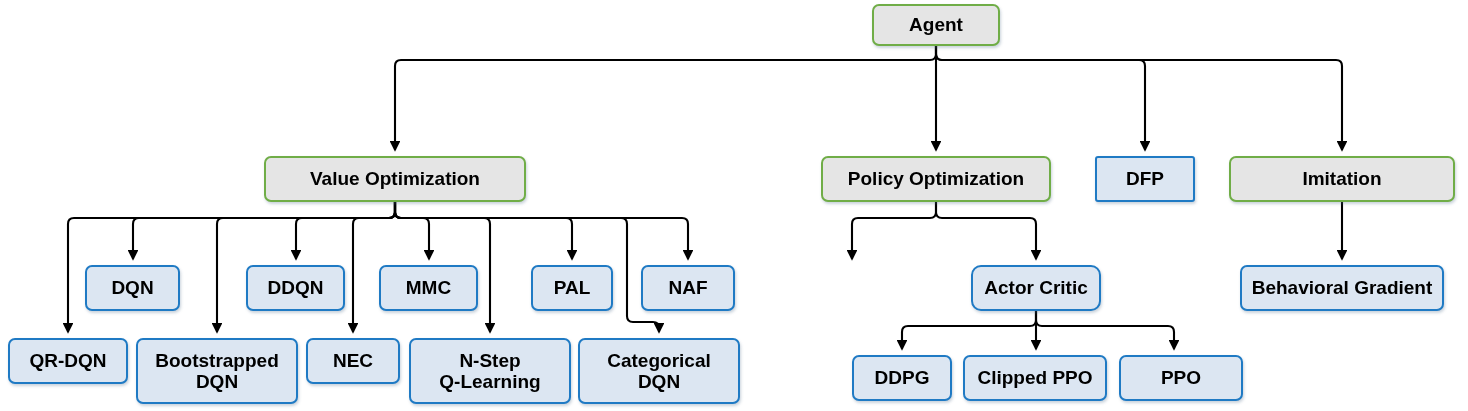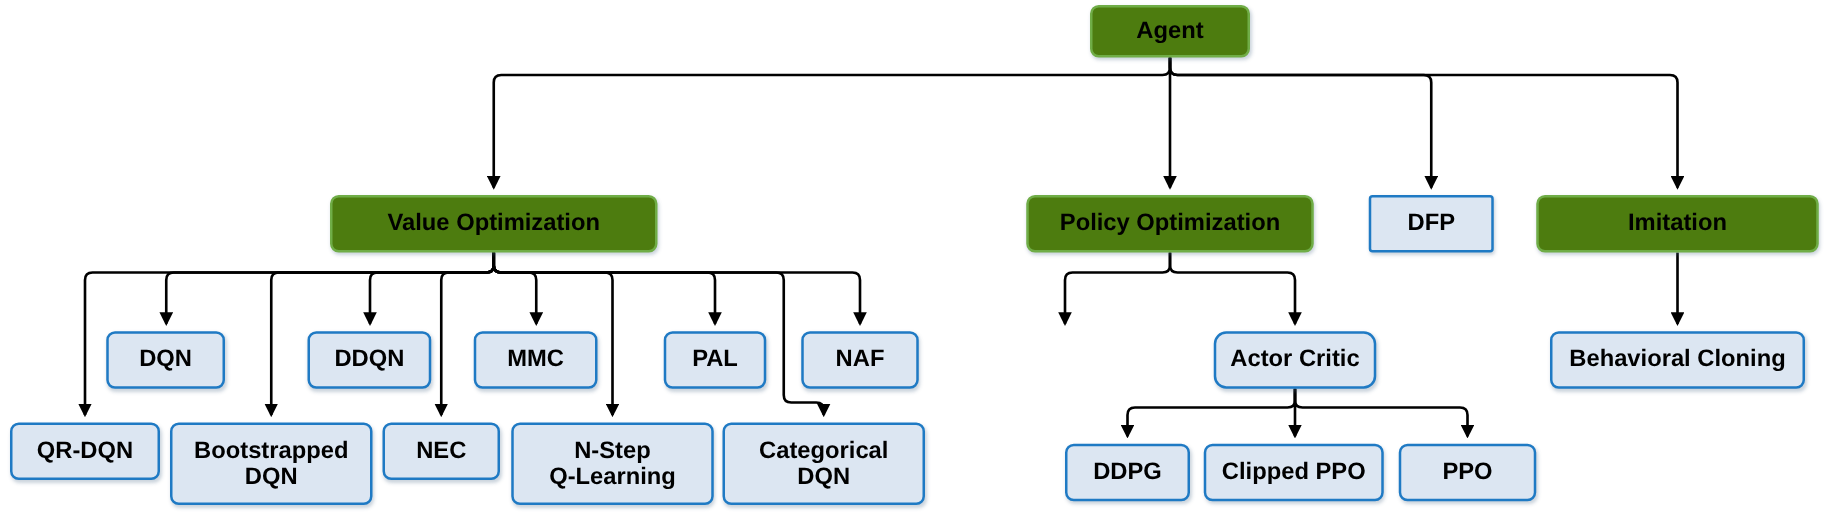--- a/index.html
+++ b/index.html
@@ -2,21 +2,21 @@
 <html><head>
 <meta charset="utf-8">
 <style>
   html,body{margin:0;padding:0;background:#ffffff;}
   body{font-family:"Liberation Sans",sans-serif;}
   #stage{position:relative;width:1468px;height:411px;background:#ffffff;overflow:hidden;}
   #links{position:absolute;left:0;top:0;width:1468px;height:411px;}
   .node{position:absolute;box-sizing:border-box;display:flex;align-items:center;
         justify-content:center;text-align:center;font-weight:bold;color:#000000;
         line-height:1.12;z-index:2;}
-  .node.green{background:#4d7c0f;border:2.5px solid #70ad47;border-radius:7px;
+  .node.green{background:#e5e5e5;border:2.5px solid #70ad47;border-radius:7px;
         box-shadow:1px 2px 3px rgba(80,110,140,.30);}
   .node.blue{background:#dce6f2;border:2.5px solid #1f7ac4;border-radius:3px;
         box-shadow:1px 2px 3px rgba(80,110,140,.30);}
   .node.blue.rounded{border-radius:7px;}
   .node span{display:block;padding:0 6px;}
 </style>
 </head>
 <body>
 
 <div id="stage">
@@ -83,21 +83,21 @@
     <div class="node blue rounded" style="left: 531px; top: 265px; width: 82px; height: 46px; font-size: 19px;">
       <span>PAL</span>
     </div>
     <div class="node blue rounded" style="left: 641px; top: 265px; width: 94px; height: 46px; font-size: 19px;">
       <span>NAF</span>
     </div>
     <div class="node blue rounded" style="left: 971px; top: 265px; width: 130px; height: 46px; font-size: 19px; border-radius: 10px;">
       <span>Actor Critic</span>
     </div>
     <div class="node blue rounded" style="left: 1240px; top: 265px; width: 204px; height: 46px; font-size: 19px;">
-      <span>Behavioral Cloning</span>
+      <span>Behavioral Gradient</span>
     </div>
     <div class="node blue rounded" style="left: 8px; top: 338px; width: 120px; height: 46px; font-size: 19px;">
       <span>QR-DQN</span>
     </div>
     <div class="node blue rounded" style="left: 136px; top: 338px; width: 162px; height: 66px; font-size: 19px;">
       <span>Bootstrapped<br>DQN</span>
     </div>
     <div class="node blue rounded" style="left: 306px; top: 338px; width: 94px; height: 46px; font-size: 19px;">
       <span>NEC</span>
     </div>
@@ -106,16 +106,16 @@
     </div>
     <div class="node blue rounded" style="left: 578px; top: 338px; width: 162px; height: 66px; font-size: 19px;">
       <span>Categorical<br>DQN</span>
     </div>
     <div class="node blue rounded" style="left: 852px; top: 355px; width: 100px; height: 46px; font-size: 19px;">
       <span>DDPG</span>
     </div>
     <div class="node blue rounded" style="left: 963px; top: 355px; width: 144px; height: 46px; font-size: 19px; text-align: center;">
       <span>Clipped PPO</span>
     </div>
-    <div class="node blue rounded" style="left: 1119px; top: 355px; width: 110px; height: 46px; font-size: 19px;">
+    <div class="node blue rounded" style="left: 1119px; top: 355px; width: 124px; height: 46px; font-size: 19px;">
       <span>PPO</span>
     </div>
   </div>
 
 </body></html>

